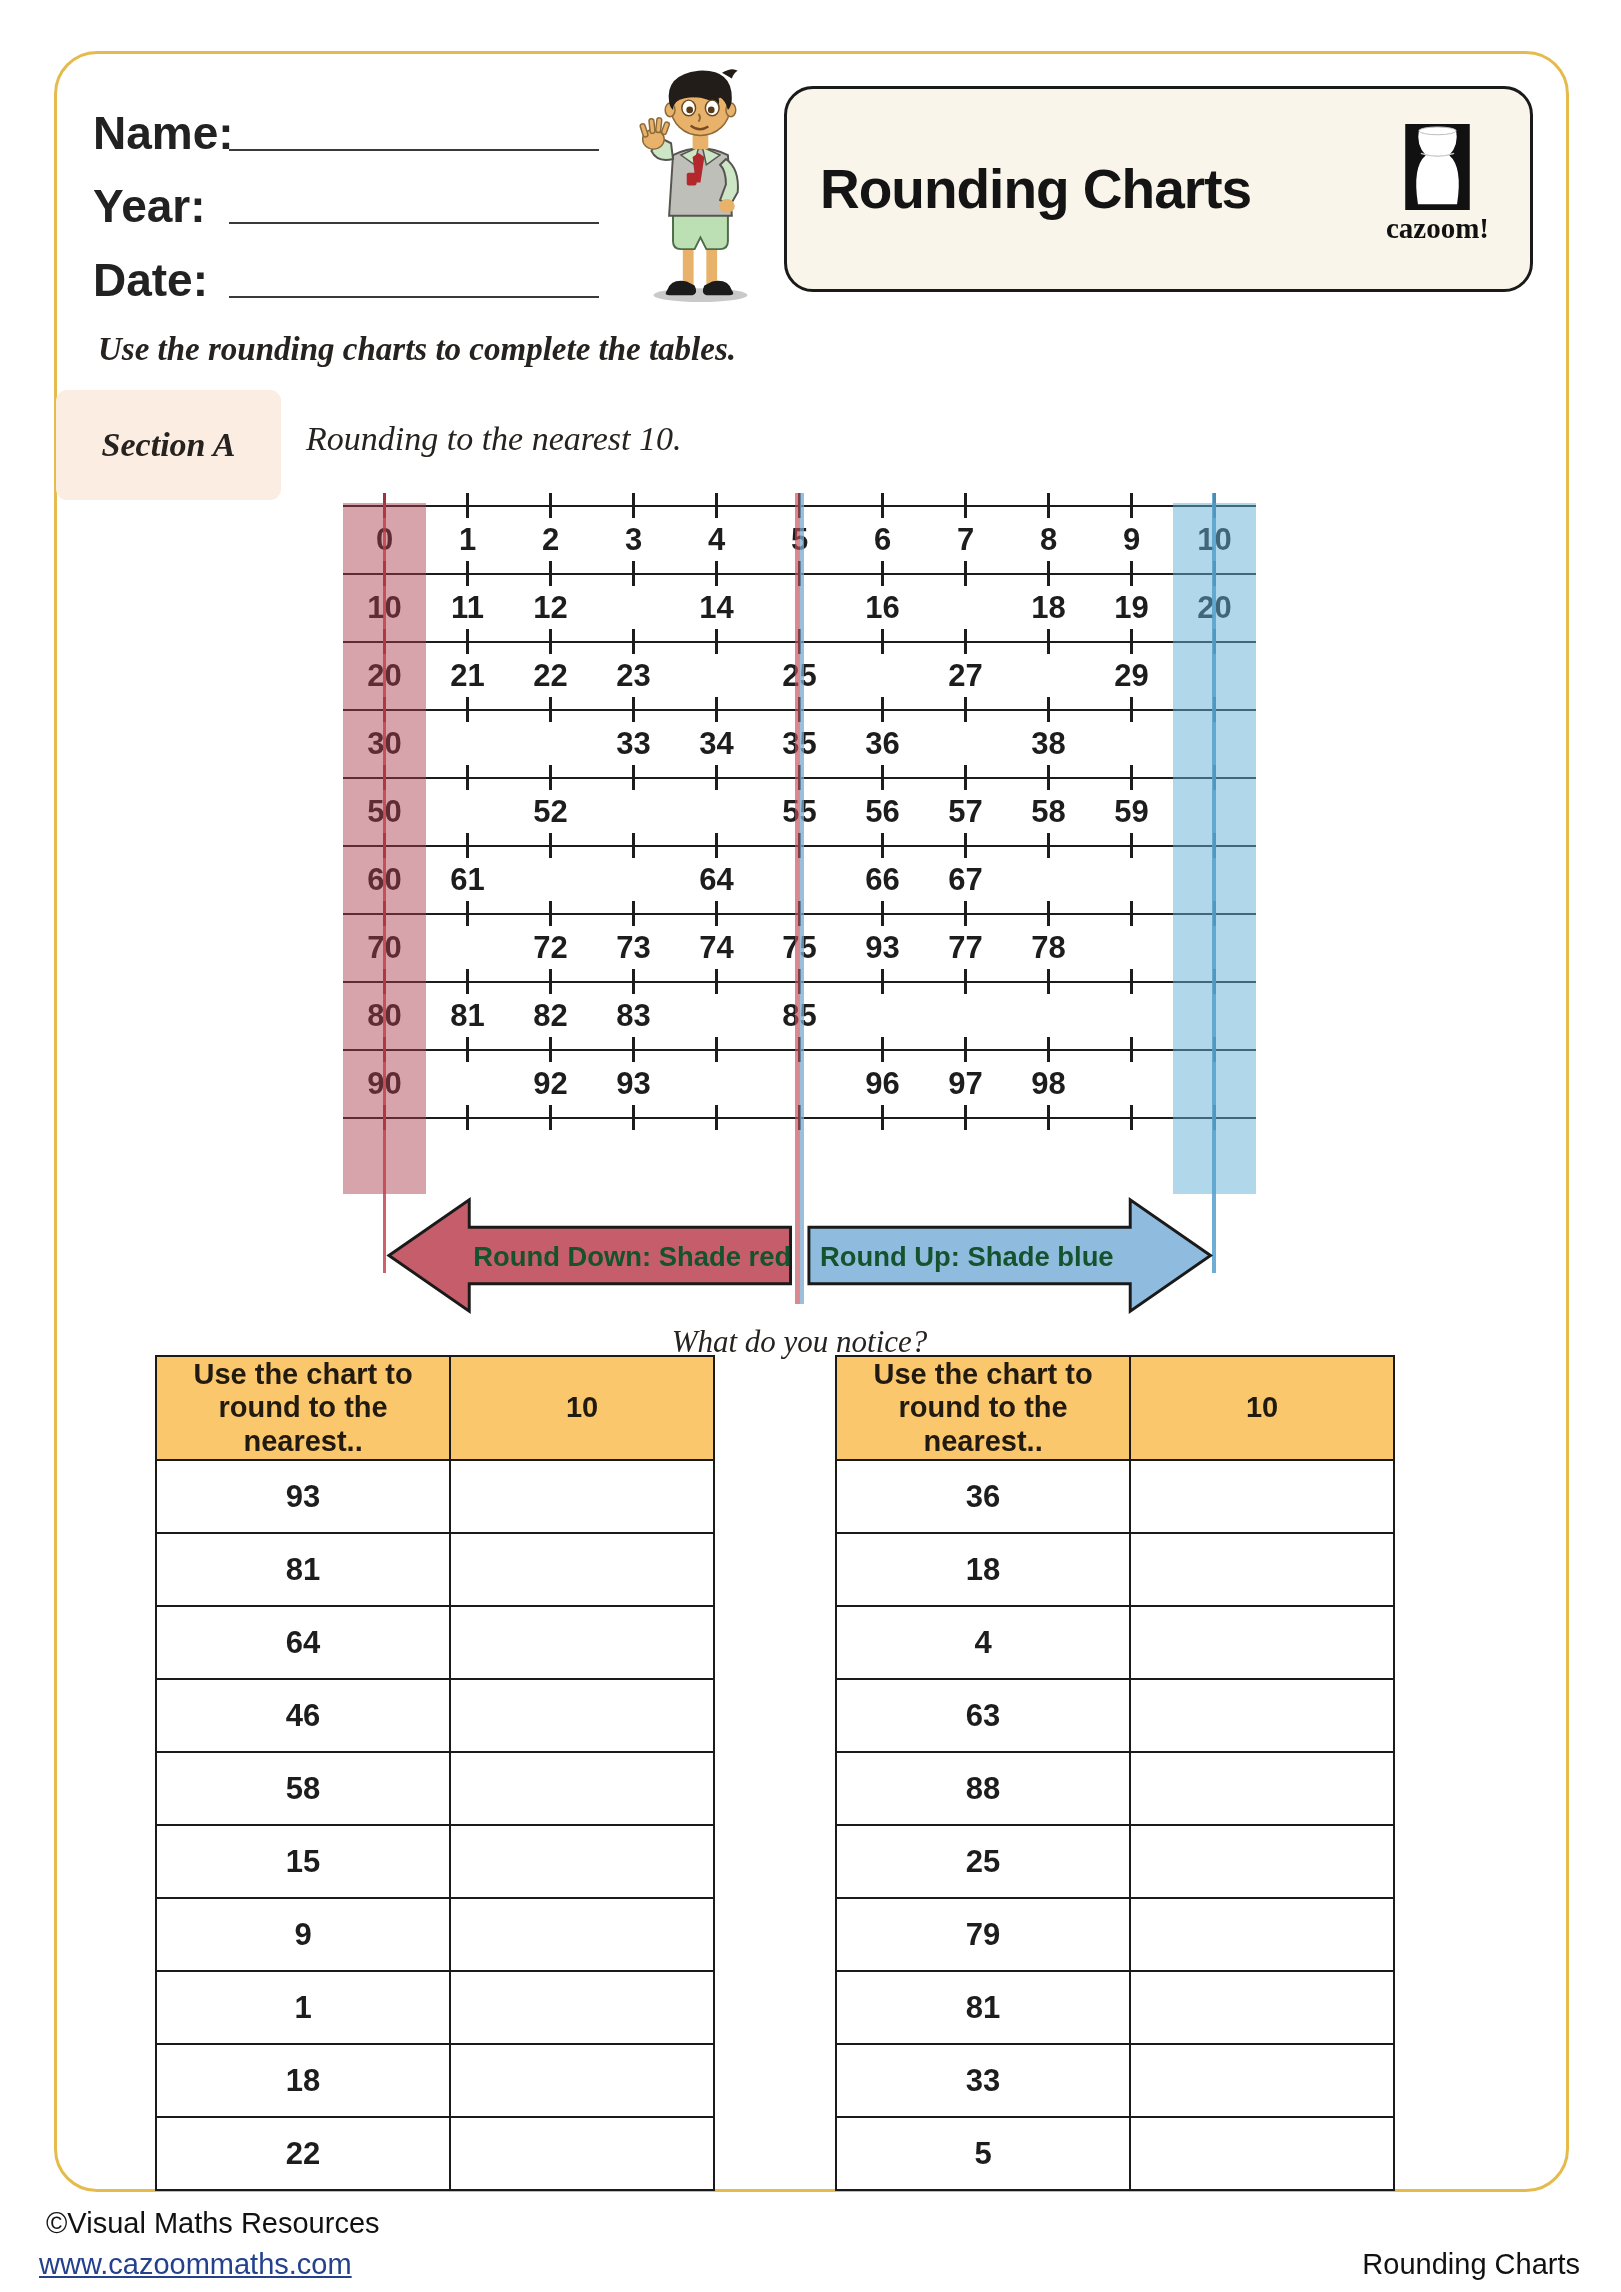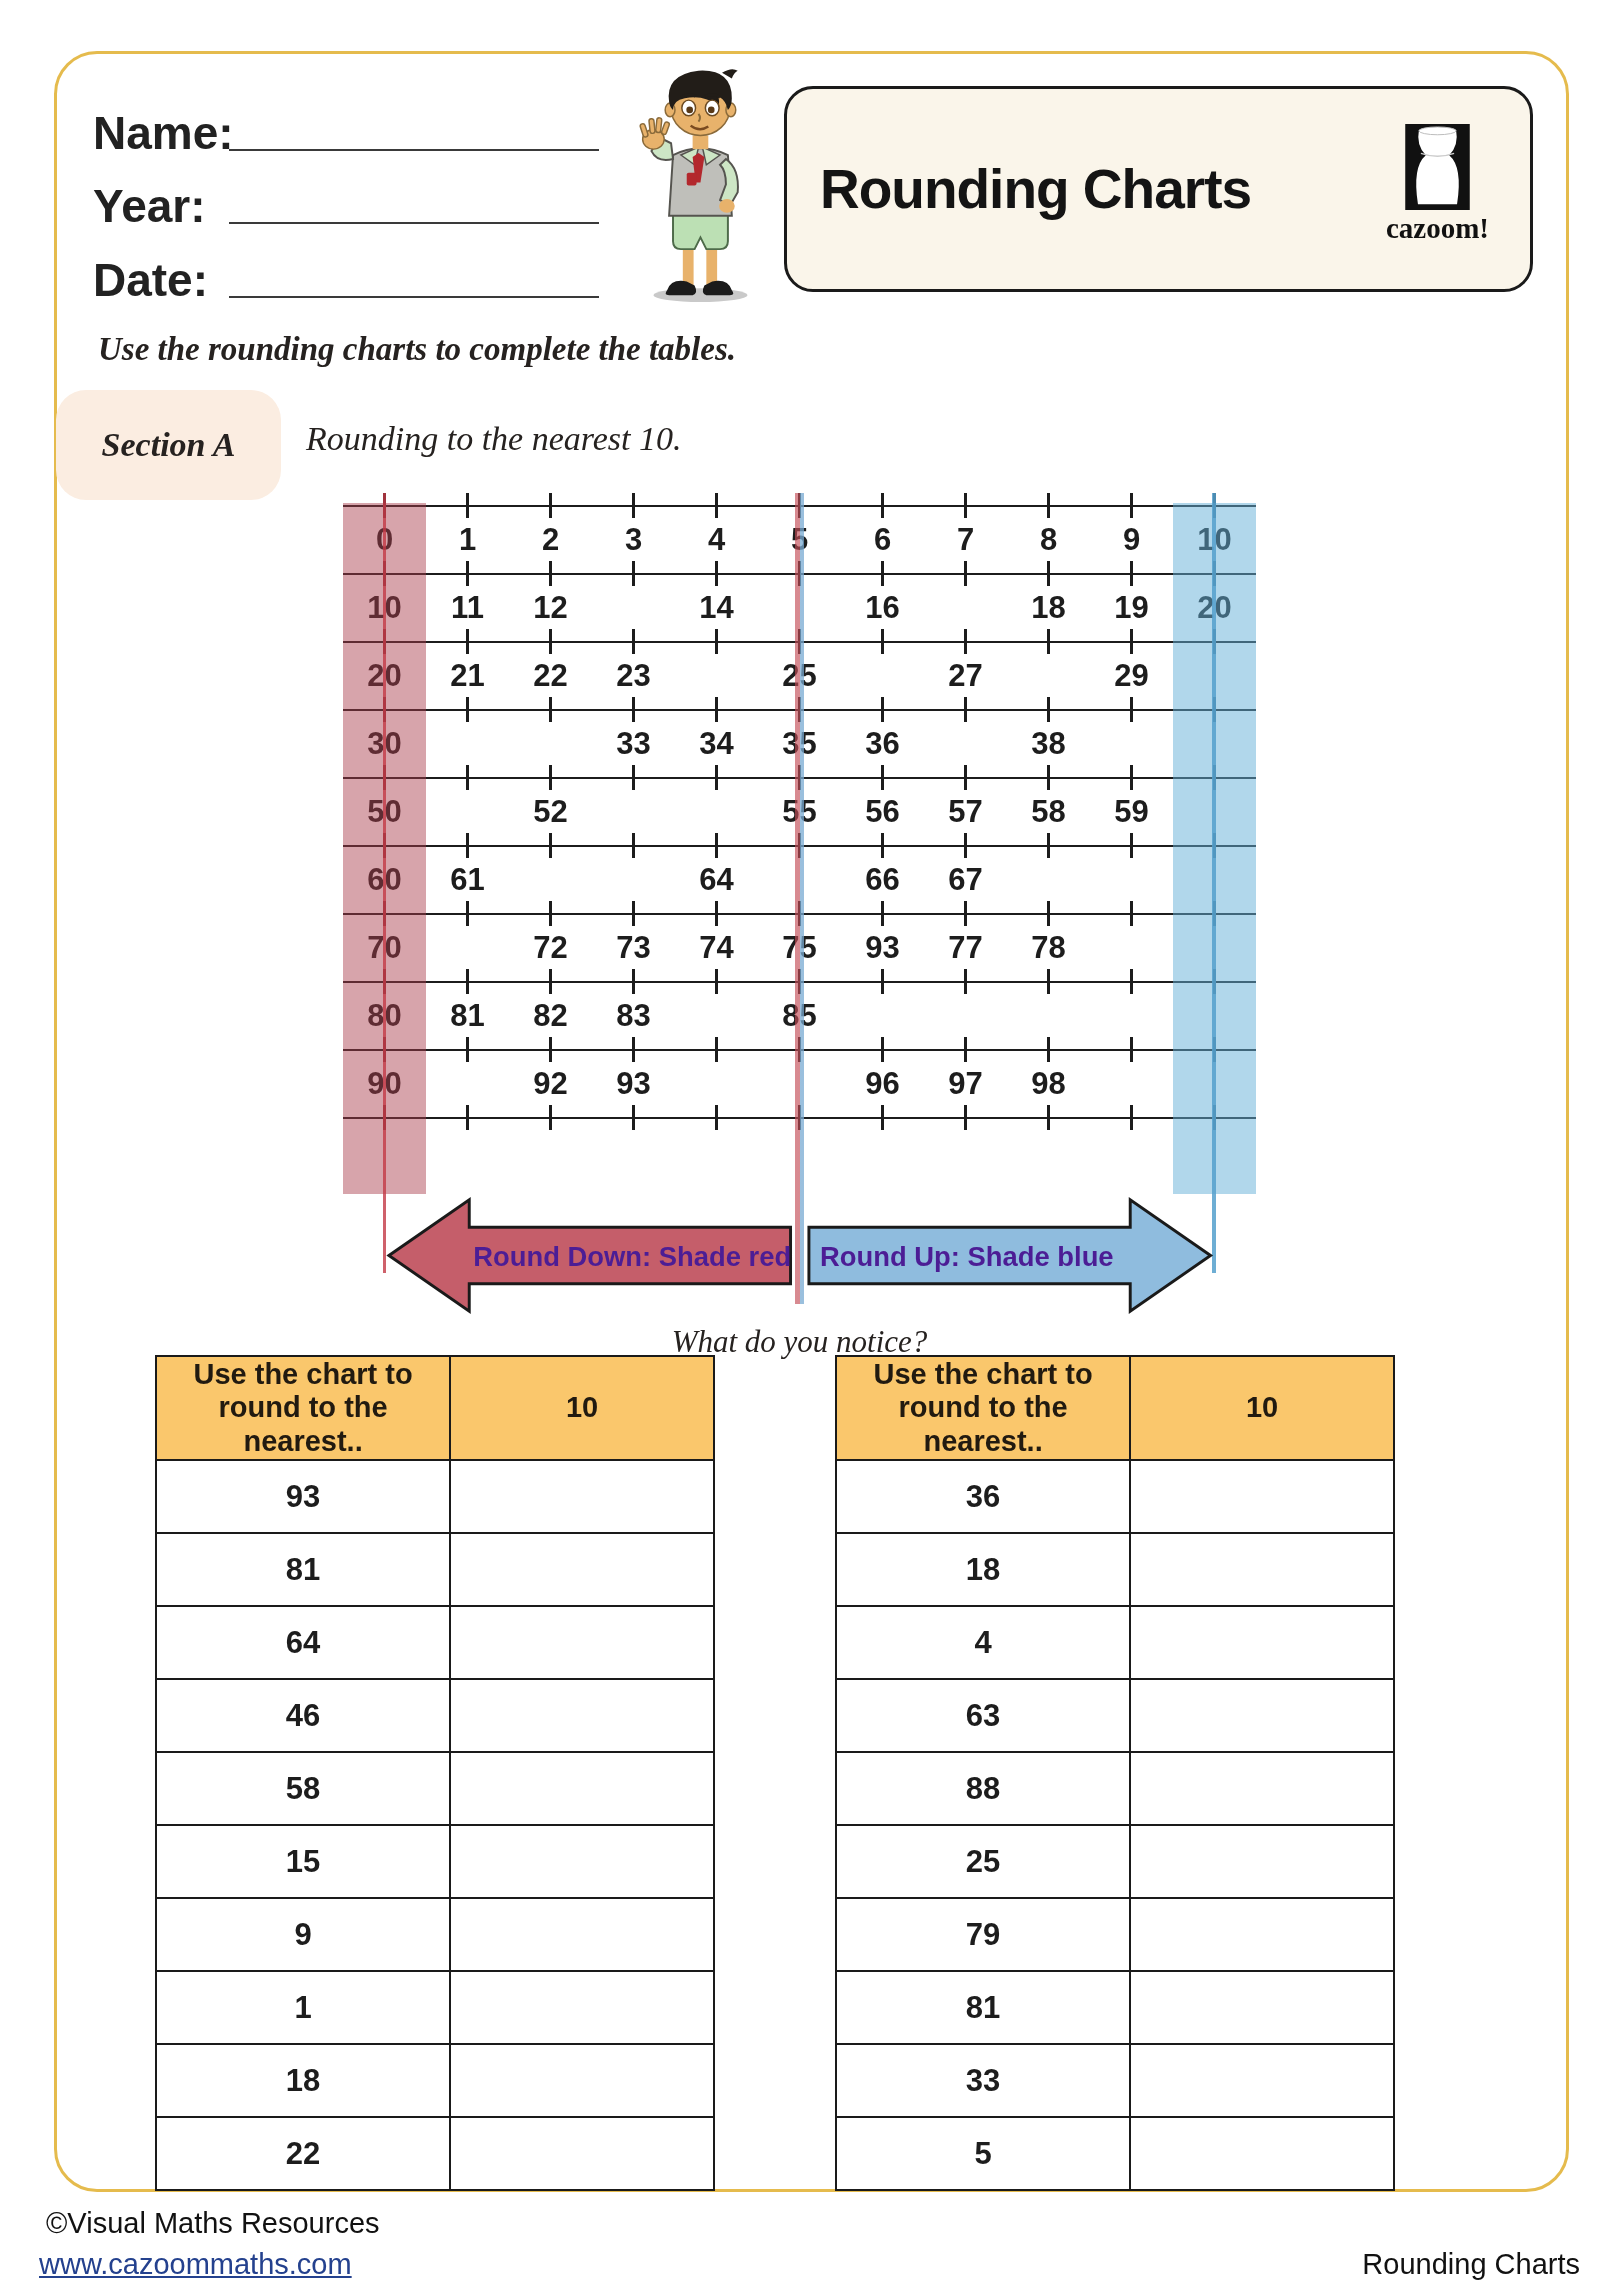--- a/index.html
+++ b/index.html
@@ -30,21 +30,21 @@
   }
   .logo-wrap{position:absolute;right:29px;top:35px;width:127px;text-align:center;}
   .logo-text{font-family:"Liberation Serif", serif;font-weight:bold;font-size:29px;color:#111;margin-top:-2px;}
 
   
   .instruction{
     left:98px;top:331px;font-family:"Liberation Serif", serif;
     font-style:italic;font-weight:bold;font-size:33px;color:#262220;
   }
   .section-pill{
-    left:56px;top:390px;width:225px;height:110px;background:#FBEDE1;border-radius:30px;
+    left:56px;top:390px;width:225px;height:110px;background:#FBEDE1;border-radius:11px;
     display:flex;align-items:center;justify-content:center;
   }
   .section-label{font-family:"Liberation Serif", serif;font-style:italic;font-weight:bold;font-size:34px;color:#262220;}
   .section-subtitle{
     left:306px;top:420px;font-family:"Liberation Serif", serif;font-style:italic;
     font-size:34px;color:#262220;
   }
 
   
   .chart-area{left:343px;top:505px;width:913px;height:872px;}
@@ -66,21 +66,21 @@
     background:linear-gradient(to right, rgba(195,75,85,0.65) 0 50%, rgba(120,170,210,0.75) 50% 100%);}
 
   
   .arrows{position:absolute;left:0;top:689px;width:100%;height:123px;z-index:4;}
   .arrow{position:absolute;top:0;height:123px;width:44.85%;}
   .arrow-left{left:4.5455%;}
   .arrow-right{right:4.5455%;}
   .arrow svg{display:block;width:100%;height:100%;}
   .arrow-label{
     position:absolute;top:33px;height:59px;display:flex;align-items:center;justify-content:center;
-    font-size:27.4px;font-weight:bold;color:#4c1d95;width:79%;
+    font-size:27.4px;font-weight:bold;color:#14532d;width:79%;
   }
   .arrow-left .arrow-label{right:0;}
   .arrow-right .arrow-label{left:0;}
 
   .notice{
     position:absolute;left:0;top:819px;width:100%;text-align:center;
     font-family:"Liberation Serif", serif;font-style:italic;font-size:31px;color:#262220;
   }
 
   

